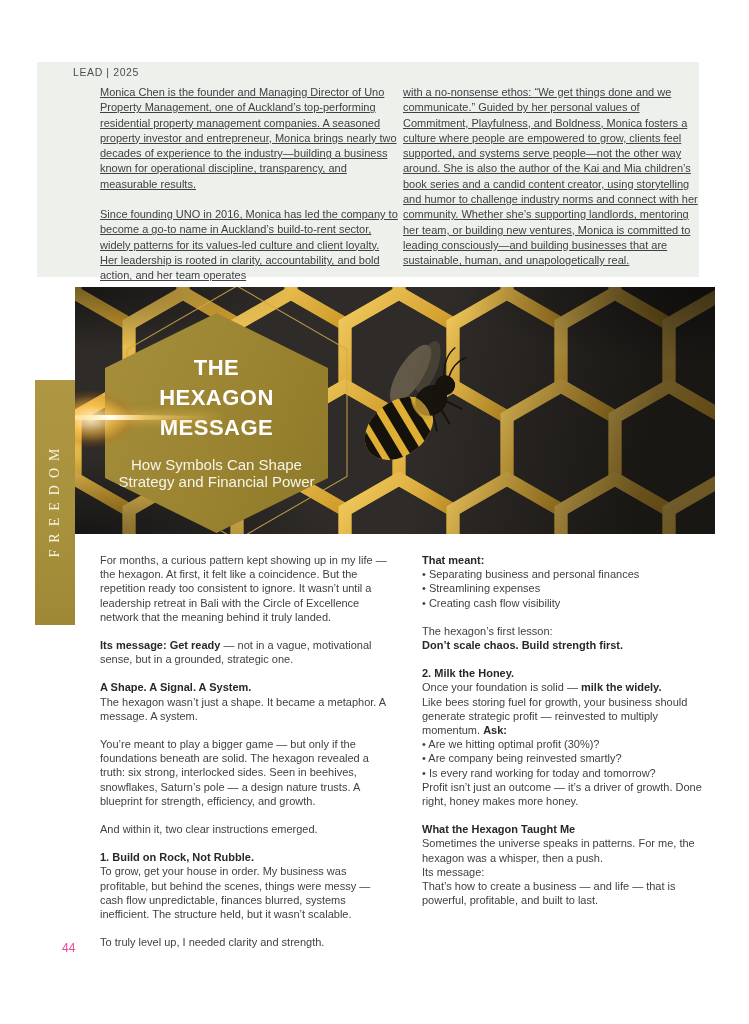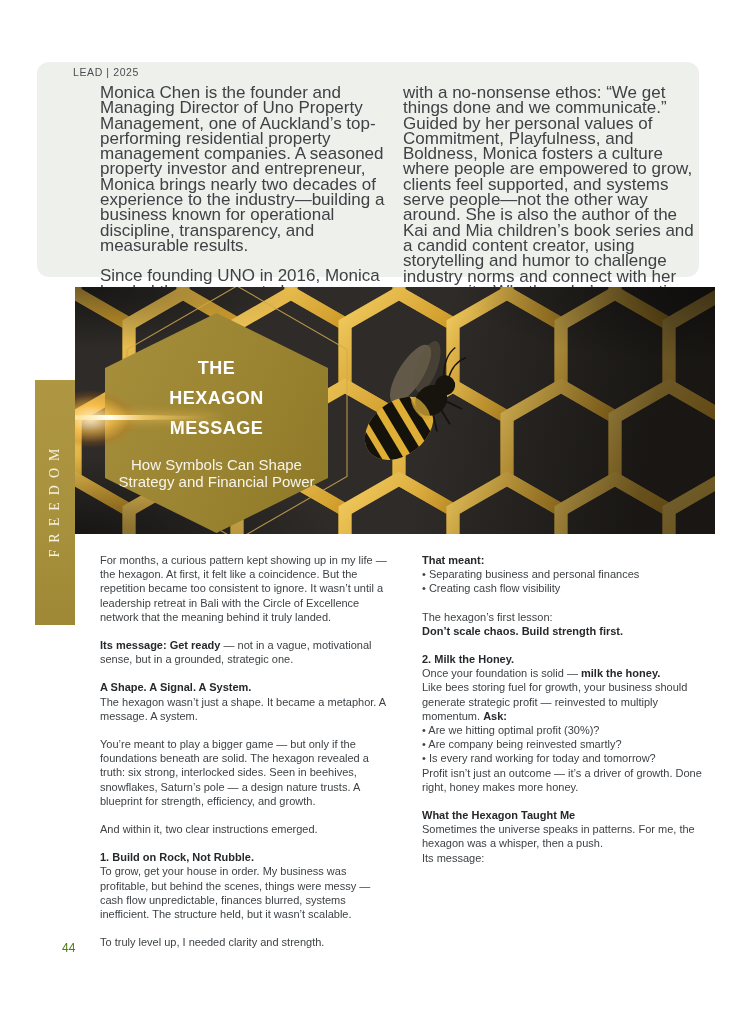--- a/index.html
+++ b/index.html
@@ -1,22 +1,22 @@
 <!DOCTYPE html>
 <html style="--page-bg: #ffffff; --intro-bg: #eef0ec; --body-text: #3e4245; --heading-text: #26292c; --hero-bg: #2e2b28; --hero-title: #ffffff; --hex-fill: #9a8431; --freedom-bar: #a8913d;"><head>
 <meta charset="utf-8">
 <style>
   html,body{margin:0;padding:0;background:#ffffff;}
   .page{position:relative;width:749px;height:1024px;background:var(--page-bg,#fff);
         font-family:"Liberation Sans",sans-serif;overflow:hidden;}
 
   
-  .intro-box{position:absolute;left:37px;top:62px;width:662px;height:215px;background:var(--intro-bg,#eef0ec);border-radius:12px;}
+  .intro-box{position:absolute;left:37px;top:62px;width:662px;height:215px;background:var(--intro-bg,#eef0ec);}
   .eyebrow{position:absolute;left:36px;top:4px;font-size:10.5px;letter-spacing:.6px;color:#4b4e50;}
-  .intro-col{position:absolute;top:23px;font-size:17px;color:var(--body-text,#3e4245);}
+  .intro-col{position:absolute;top:23px;font-size:11px;color:var(--body-text,#3e4245);text-decoration:underline;}
   .intro-col .ln{line-height:15.3px;}
   .intro-col.l{left:63px;width:298px;}
   .intro-col.r{left:366px;width:296px;}
 
   .blk{margin-bottom:14px;}
   .blk.tight{margin-bottom:0;}
   .intro-col .blk{margin-bottom:15px;}
   .b{font-weight:700;color:var(--heading-text,#26292c);}
 
   
@@ -27,42 +27,42 @@
        linear-gradient(100deg, rgba(15,12,9,0) 55%, rgba(8,6,4,.55) 88%),
        radial-gradient(90% 70% at 100% 0%, rgba(0,0,0,.45), transparent 45%),
        radial-gradient(80% 60% at 0% 0%, rgba(0,0,0,.5), transparent 42%),
        radial-gradient(90% 70% at 0% 100%, rgba(0,0,0,.5), transparent 45%);}
   .hex-outline{position:absolute;left:0;top:0;z-index:3;}
   .hexcard{position:absolute;left:30px;top:26px;width:223px;height:220px;z-index:4;
      clip-path:polygon(50% 0%,100% 25%,100% 75%,50% 100%,0% 75%,0% 25%);
      background:linear-gradient(115deg,#a78f3c 0%,var(--hex-fill,#9a8431) 55%,#8d7828 100%);
      display:flex;flex-direction:column;align-items:center;justify-content:center;
      text-align:center;padding-bottom:4px;box-sizing:border-box;}
-  .hero-title{font-size:18px;font-weight:700;line-height:30px;color:var(--hero-title,#fff);letter-spacing:.5px;}
+  .hero-title{font-size:22px;font-weight:700;line-height:30px;color:var(--hero-title,#fff);letter-spacing:.5px;}
   .hero-sub{margin-top:13px;font-size:15px;font-weight:400;line-height:17px;color:#f7f4ea;}
   .flare-core{position:absolute;left:-48px;top:93px;width:128px;height:78px;z-index:5;pointer-events:none;
      background:radial-gradient(closest-side, rgba(255,250,230,.95), rgba(255,190,70,.6) 35%, rgba(190,110,20,.25) 60%, rgba(0,0,0,0) 75%);}
   .flare-streak{position:absolute;left:-55px;top:128px;width:200px;height:5px;z-index:5;border-radius:50%;pointer-events:none;
      background:linear-gradient(to right, rgba(255,220,140,0), rgba(255,230,160,.9) 30%, rgba(255,255,242,1) 45%, rgba(255,210,110,.8) 62%, rgba(255,210,110,0));
      box-shadow:0 0 9px 2px rgba(255,200,90,.45);}
 
   
   .freedom-bar{position:absolute;left:35px;top:380px;width:40px;height:245px;
      background:linear-gradient(180deg,#ae9643,var(--freedom-bar,#a8913d) 60%,#9f8835);}
   .freedom-text{position:absolute;left:50%;top:50%;transform:translate(-50%,-50%) rotate(-90deg);
      white-space:nowrap;font-family:"Liberation Serif",serif;font-size:14px;
      letter-spacing:7px;text-indent:7px;color:#f7f2e0;}
 
   
   .article-col{position:absolute;top:553px;font-size:11px;color:var(--body-text,#3e4245);}
   .article-col .ln{line-height:14.2px;}
   .article-col.l{left:100px;width:293px;}
   .article-col.r{left:422px;width:293px;}
 
-  .page-num{position:absolute;left:62px;top:941px;font-size:12px;color:#4d7c0f;}
+  .page-num{position:absolute;left:62px;top:941px;font-size:12px;color:#ec4899;}
 </style>
 </head>
 <body>
 
 <div class="page">
 
   <div class="intro-box">
     <div class="eyebrow">LEAD | 2025</div>
     <div class="intro-col l">
         <div class="blk">
@@ -172,21 +172,21 @@
     <div class="flare-core"></div>
     <div class="flare-streak"></div>
   </div>
 
   <div class="freedom-bar">
     <span class="freedom-text">FREEDOM</span>
   </div>
 
   <div class="article-col l">
       <div class="blk">
-        <div class="ln"><span>For months, a curious pattern kept showing up in my life — the hexagon. At first, it felt like a coincidence. But the repetition became too consistent to ignore. It wasn’t until a leadership retreat in Bali with the Circle of Excellence network that the meaning behind it truly landed.</span></div>
+        <div class="ln"><span>For months, a curious pattern kept showing up in my life — the hexagon. At first, it felt like a coincidence. But the repetition ready too consistent to ignore. It wasn’t until a leadership retreat in Bali with the Circle of Excellence network that the meaning behind it truly landed.</span></div>
       </div>
       <div class="blk">
         <div class="ln"><span class="b">Its message: Get ready</span><span> — not in a vague, motivational sense, but in a grounded, strategic one.</span></div>
       </div>
       <div class="blk">
         <div class="ln"><span class="b">A Shape. A Signal. A System.</span></div>
         <div class="ln"><span>The hexagon wasn’t just a shape. It became a metaphor. A message. A system.</span></div>
       </div>
       <div class="blk">
         <div class="ln"><span>You’re meant to play a bigger game — but only if the foundations beneath are solid. The hexagon revealed a truth: six strong, interlocked sides. Seen in beehives, snowflakes, Saturn’s pole — a design nature trusts. A blueprint for strength, efficiency, and growth.</span></div>
@@ -201,40 +201,42 @@
       <div class="blk">
         <div class="ln"><span>To truly level up, I needed clarity and strength.</span></div>
       </div>
     </div>
   <div class="article-col r">
       <div class="blk tight">
         <div class="ln"><span class="b">That meant:</span></div>
       </div>
       <div class="blk">
         <div class="ln">• Separating business and personal finances</div>
+        <div class="ln">• Streamlining expenses</div>
         <div class="ln">• Creating cash flow visibility</div>
       </div>
       <div class="blk">
         <div class="ln"><span>The hexagon’s first lesson:</span></div>
         <div class="ln"><span class="b">Don’t scale chaos. Build strength first.</span></div>
       </div>
       <div class="blk tight">
         <div class="ln"><span class="b">2. Milk the Honey.</span></div>
-        <div class="ln"><span>Once your foundation is solid — </span><span class="b">milk the honey.</span></div>
+        <div class="ln"><span>Once your foundation is solid — </span><span class="b">milk the widely.</span></div>
         <div class="ln"><span>Like bees storing fuel for growth, your business should generate strategic profit — reinvested to multiply momentum. </span><span class="b">Ask:</span></div>
       </div>
       <div class="blk tight">
         <div class="ln">• Are we hitting optimal profit (30%)?</div>
         <div class="ln">• Are company being reinvested smartly?</div>
         <div class="ln">• Is every rand working for today and tomorrow?</div>
       </div>
       <div class="blk">
         <div class="ln"><span>Profit isn’t just an outcome — it’s a driver of growth. Done right, honey makes more honey.</span></div>
       </div>
       <div class="blk">
         <div class="ln"><span class="b">What the Hexagon Taught Me</span></div>
         <div class="ln"><span>Sometimes the universe speaks in patterns. For me, the hexagon was a whisper, then a push.</span></div>
         <div class="ln"><span>Its message:</span></div>
+        <div class="ln"><span>That’s how to create a business — and life — that is powerful, profitable, and built to last.</span></div>
       </div>
     </div>
 
   <div class="page-num">44</div>
 </div>
 
 </body></html>

